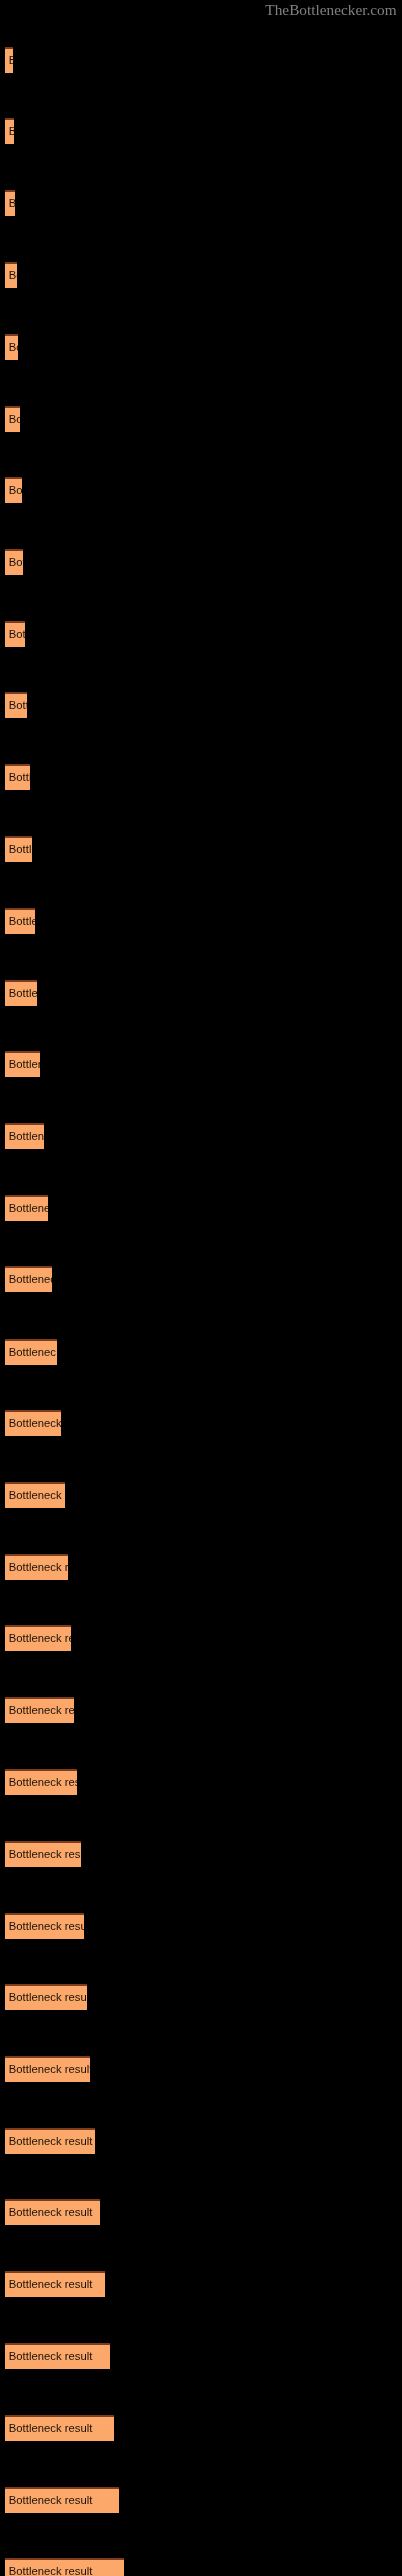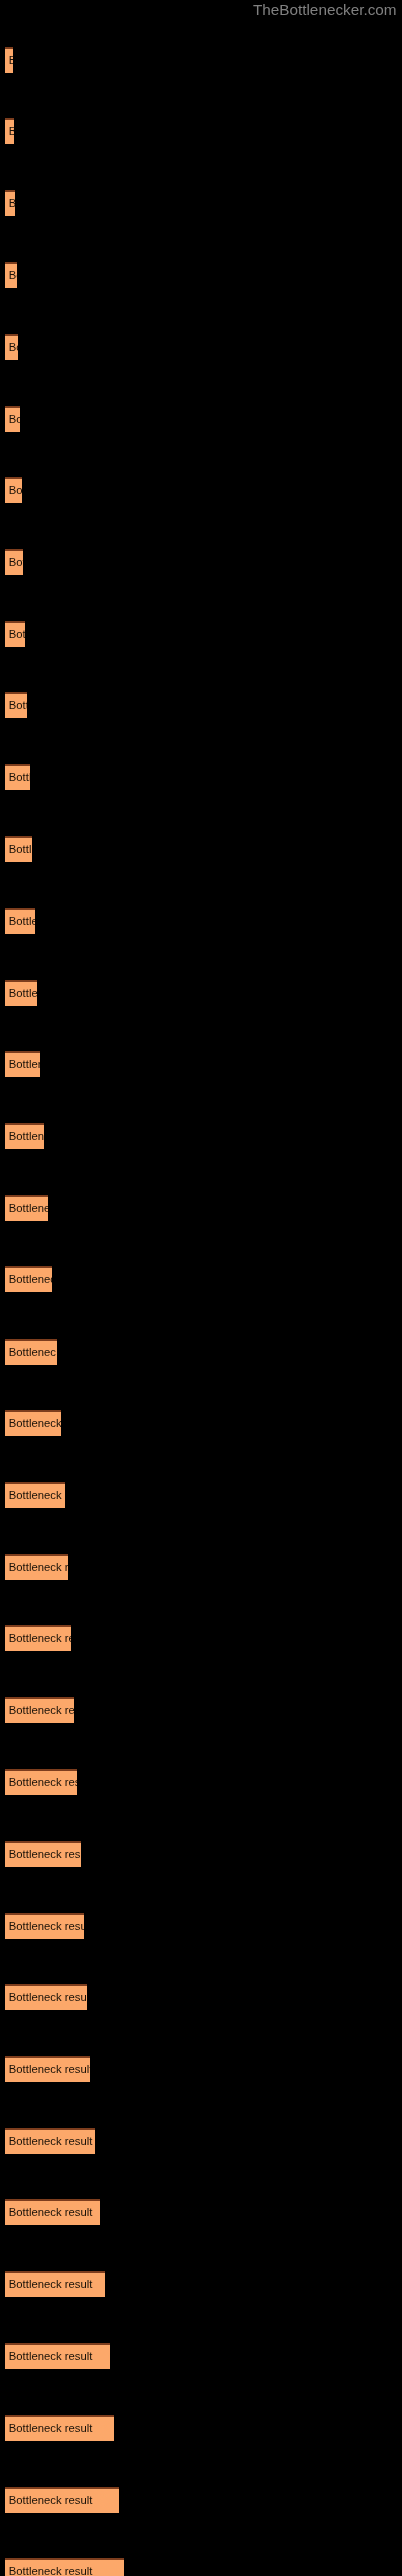--- a/index.html
+++ b/index.html
@@ -28,20 +28,21 @@
   #site-title {
     position: absolute;
     right: 6.4px;
     top: 0.8px;
     font-size: 15.3px;
     line-height: 17.7px;
     color: #808080;
     letter-spacing: 0px;
     white-space: nowrap;
     text-align: right;
+    font-family: Liberation Serif, serif;
   }
 
   #bars-layer {
     position: absolute;
     left: 0;
     top: 0;
     width: 403px;
     height: 2576px;
   }
 

